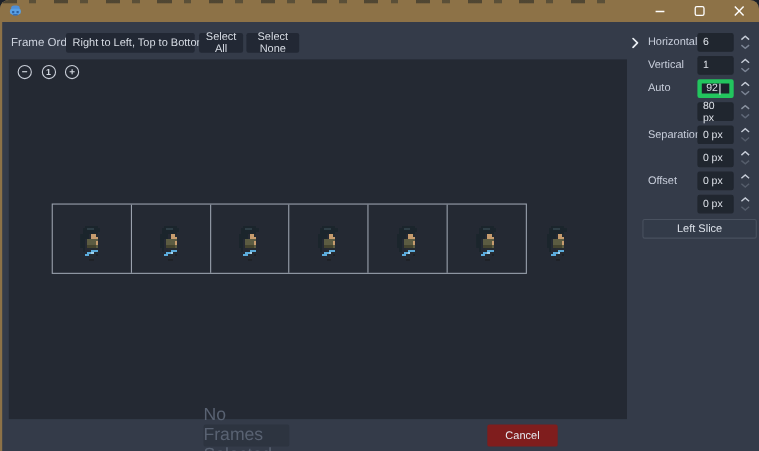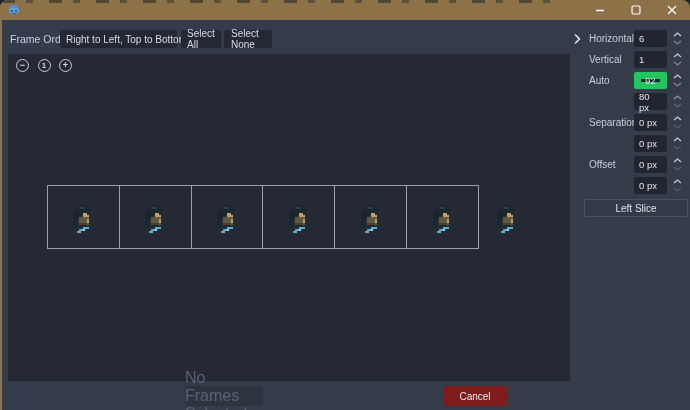--- a/index.html
+++ b/index.html
@@ -14,40 +14,40 @@
   .app-icon{position:absolute;left:8px;top:4px;width:12px;height:12px;}
   .title-text{position:absolute;left:26px;top:0;height:20px;line-height:20px;font-size:11px;font-weight:700;color:#f6f1e6;letter-spacing:.2px;}
   .win-controls{position:absolute;right:0;top:0;height:20px;display:flex;}
   .win-btn{width:36px;height:20px;display:flex;align-items:center;justify-content:center;color:#fff;}
   
   .toolbar-label{position:absolute;left:10px;top:30px;height:18px;line-height:18px;font-size:10.5px;color:#ccd2dd;}
   .dropdown{position:absolute;left:60px;top:30px;width:117px;height:18px;background:#222834;border-radius:2px;
             display:flex;align-items:center;padding:0 6px;box-sizing:border-box;gap:5px;}
   .dropdown span{font-size:10px;color:#d8dde5;white-space:nowrap;flex:1;}
   .tb-btn{position:absolute;top:30px;height:18px;background:#222834;border-radius:2px;display:flex;align-items:center;
-          justify-content:center;font-size:10px;color:#d8dde5;padding:0 7px;box-sizing:border-box;}
+          justify-content:center;font-size:10px;color:#d8dde5;padding:0 7px;box-sizing:border-box;text-align:center;}
   .tb-select-all{left:181px;width:40px;}
   .tb-select-none{left:224px;width:48px;}
   
   .canvas{position:absolute;left:8px;top:54px;width:562px;height:327px;background:#242933;}
   .zoom-bar{position:absolute;left:8px;top:5px;display:flex;gap:8.5px;}
   .zoom-btn{width:13px;height:13px;border:1.5px solid #c9ced8;border-radius:50%;box-sizing:border-box;
             display:flex;align-items:center;justify-content:center;color:#d5dae2;font-size:9px;line-height:1;font-weight:700;}
   .zoom-btn.one{font-size:8px;}
   .frame-grid{position:absolute;left:39px;top:131px;width:430px;height:62px;border:1px solid #9aa1ad;display:flex;box-sizing:content-box;}
   .frame-cell{flex:1;border-right:1px solid #9aa1ad;position:relative;}
   .frame-cell:last-child{border-right:none;}
   .sprite{position:absolute;left:50%;margin-left:-10px;top:19px;width:20px;height:32px;}
   .loose-sprite{position:absolute;left:489px;top:151px;width:20px;height:32px;}
   
   .panel-toggle{position:absolute;left:570px;top:32px;width:14px;height:14px;display:flex;align-items:center;justify-content:center;}
   .prow-label{position:absolute;left:589px;width:46px;height:17px;line-height:17px;font-size:10px;color:#c8cedb;white-space:nowrap;}
   .numfield{position:absolute;left:634px;width:33px;height:17px;background:#20262f;border:1px solid #20262f;border-radius:2px;
             box-sizing:border-box;display:flex;align-items:center;padding:0 4px;font-size:9.5px;color:#dfe3ea;position:absolute;}
-  .numfield.focused{border:7px solid #22c55e;background:#1b212b;}
+  .numfield.focused{border:4px solid #22c55e;background:#1b212b;}
   .caret{display:inline-block;width:1px;height:10px;background:#e8ecf2;margin-left:1px;}
   .spinner{position:absolute;left:671px;width:12px;height:17px;display:flex;flex-direction:column;align-items:center;justify-content:space-between;padding:2px 0;box-sizing:border-box;}
   .auto-slice{position:absolute;left:584px;top:199px;width:104px;height:18px;background:#333b49;border:1px solid #49515f;
               border-radius:2px;box-sizing:border-box;display:flex;align-items:center;justify-content:center;
               font-size:10px;color:#dde2ea;}
   
   .footer-status{position:absolute;left:185px;top:386px;width:78px;height:20px;background:#2d3440;border-radius:2px;
                  display:flex;align-items:center;justify-content:center;font-size:16px;color:#596272;}
   .cancel-btn{position:absolute;left:443px;top:386px;width:64px;height:20px;background:#7f1d1d;border-radius:2px;
               display:flex;align-items:center;justify-content:center;font-size:10px;color:#e7ebf1;}

